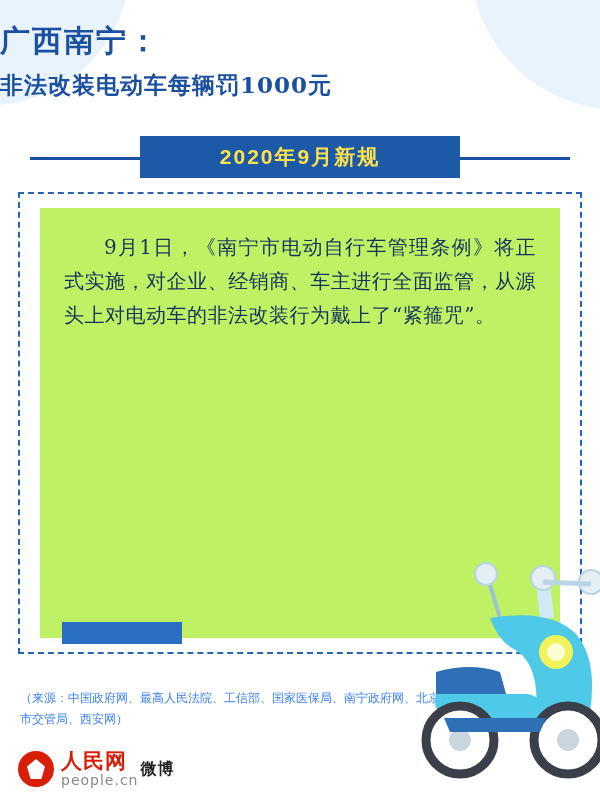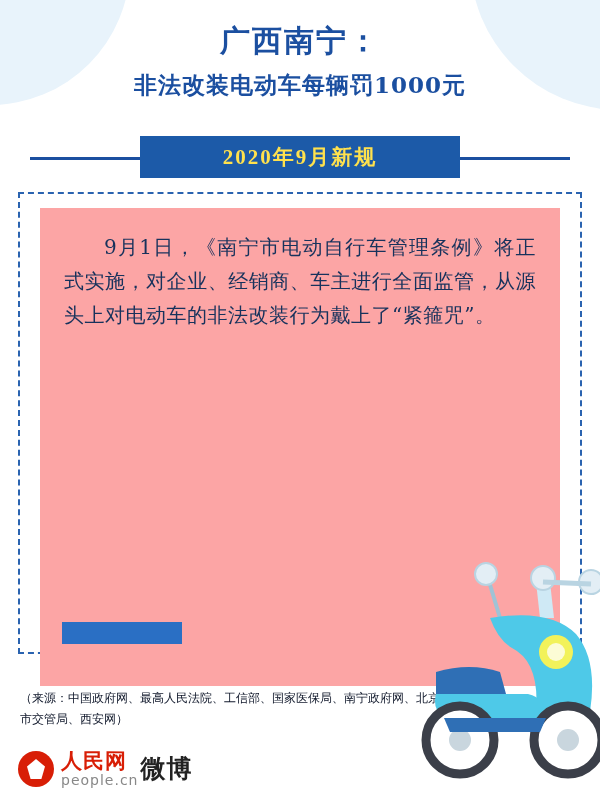--- a/index.html
+++ b/index.html
@@ -40,21 +40,21 @@
     background: #e8f3fb;
     border-radius: 0 0 0 150px;
   }
 
   
   .title-wrap {
     position: absolute;
     left: 0;
     top: 22px;
     width: 600px;
-    text-align: center;
+    text-align: left;
     z-index: 5;
   }
   .title-line1 {
     font-family: "DejaVu Serif", serif;
     font-size: 30px;
     font-weight: bold;
     color: #1b4fa0;
     letter-spacing: 2px;
     line-height: 38px;
   }
@@ -85,21 +85,21 @@
     width: 320px;
     height: 42px;
     background: #1c5aa8;
     z-index: 3;
     display: flex;
     align-items: center;
     justify-content: center;
   }
   .subbar-text {
     color: #ffe14d;
-    font-family: Liberation Serif, serif;
+    font-family: Liberation Sans, sans-serif;
     font-size: 21px;
     font-weight: bold;
     letter-spacing: 2px;
   }
 
   
   .dashed-frame {
     position: absolute;
     left: 18px;
     top: 192px;
@@ -108,22 +108,22 @@
     border: 2px dashed #2a63b0;
     box-sizing: border-box;
   }
 
   
   .card {
     position: absolute;
     left: 40px;
     top: 208px;
     width: 520px;
-    height: 478px;
-    background: #fca5a5;
+    height: 430px;
+    background: #bef264;
     box-sizing: border-box;
     padding: 22px 24px 10px 24px;
   }
   .para {
     font-family: "DejaVu Serif", serif;
     font-size: 20px;
     line-height: 34px;
     color: #17325c;
     text-indent: 40px;
     letter-spacing: 0.5px;
@@ -144,21 +144,21 @@
 
   
   .source {
     position: absolute;
     left: 20px;
     top: 688px;
     width: 420px;
     font-family: "DejaVu Sans", sans-serif;
     font-size: 12px;
     line-height: 21px;
-    color: #0f172a;
+    color: #3b82f6;
   }
 
   
   .scooter {
     position: absolute;
     right: 0px;
     bottom: 18px;
     width: 260px;
     height: 260px;
   }
@@ -198,21 +198,21 @@
     line-height: 22px;
   }
   .logo-text-sub {
     font-family: "DejaVu Sans", sans-serif;
     font-size: 14px;
     color: #888888;
     letter-spacing: 1px;
   }
   .logo-weibo {
     font-family: "DejaVu Serif", serif;
-    font-size: 25px;
+    font-size: 16px;
     font-weight: bold;
     color: #222222;
     letter-spacing: 1px;
     margin-left: 2px;
     line-height: 22px;
   }
 </style>
 </head>
 <body>
 

